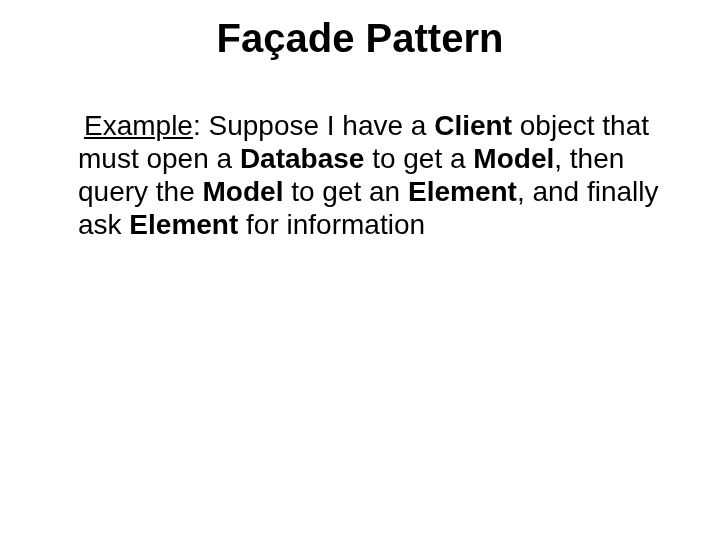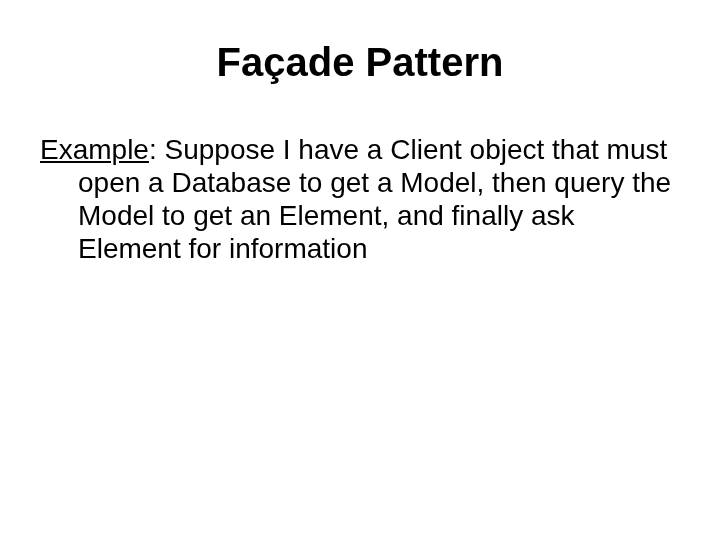--- a/index.html
+++ b/index.html
@@ -8,38 +8,38 @@
     width: 720px;
     height: 540px;
     background: #ffffff;
     font-family: Arial, Helvetica, sans-serif;
     color: #000000;
   }
   .slide {
     box-sizing: border-box;
     width: 720px;
     height: 440px;
-    padding: 32px 40px 40px 40px;
+    padding: 8px 40px 40px 40px;
   }
   .title {
     text-align: center;
     font-size: 40px;
     font-weight: bold;
     margin-top: 8px;
     margin-bottom: 48px;
   }
   .body-para {
     font-size: 28px;
     line-height: 1.18;
     margin: 0 0 40px 0;
     padding-left: 38px;
     text-indent: -38px;
   }
-  .u { text-decoration: underline; }
-  .b { font-weight: normal; }
+  .u { text-decoration: underline; margin-left: 44px; }
+  .b { font-weight: bold; }
 </style>
 </head>
 <body>
 
 <div class="slide">
 
   <div class="title">Façade Pattern</div>
 
   <p class="body-para">
     <span class="u">Example</span><span>: Suppose I have a </span><span class="b">Client</span><span> object that must open a </span><span class="b">Database</span><span> to get a </span><span class="b">Model</span><span>, then query the </span><span class="b">Model</span><span> to get an </span><span class="b">Element</span><span>, and finally ask </span><span class="b">Element</span><span> for information</span>

